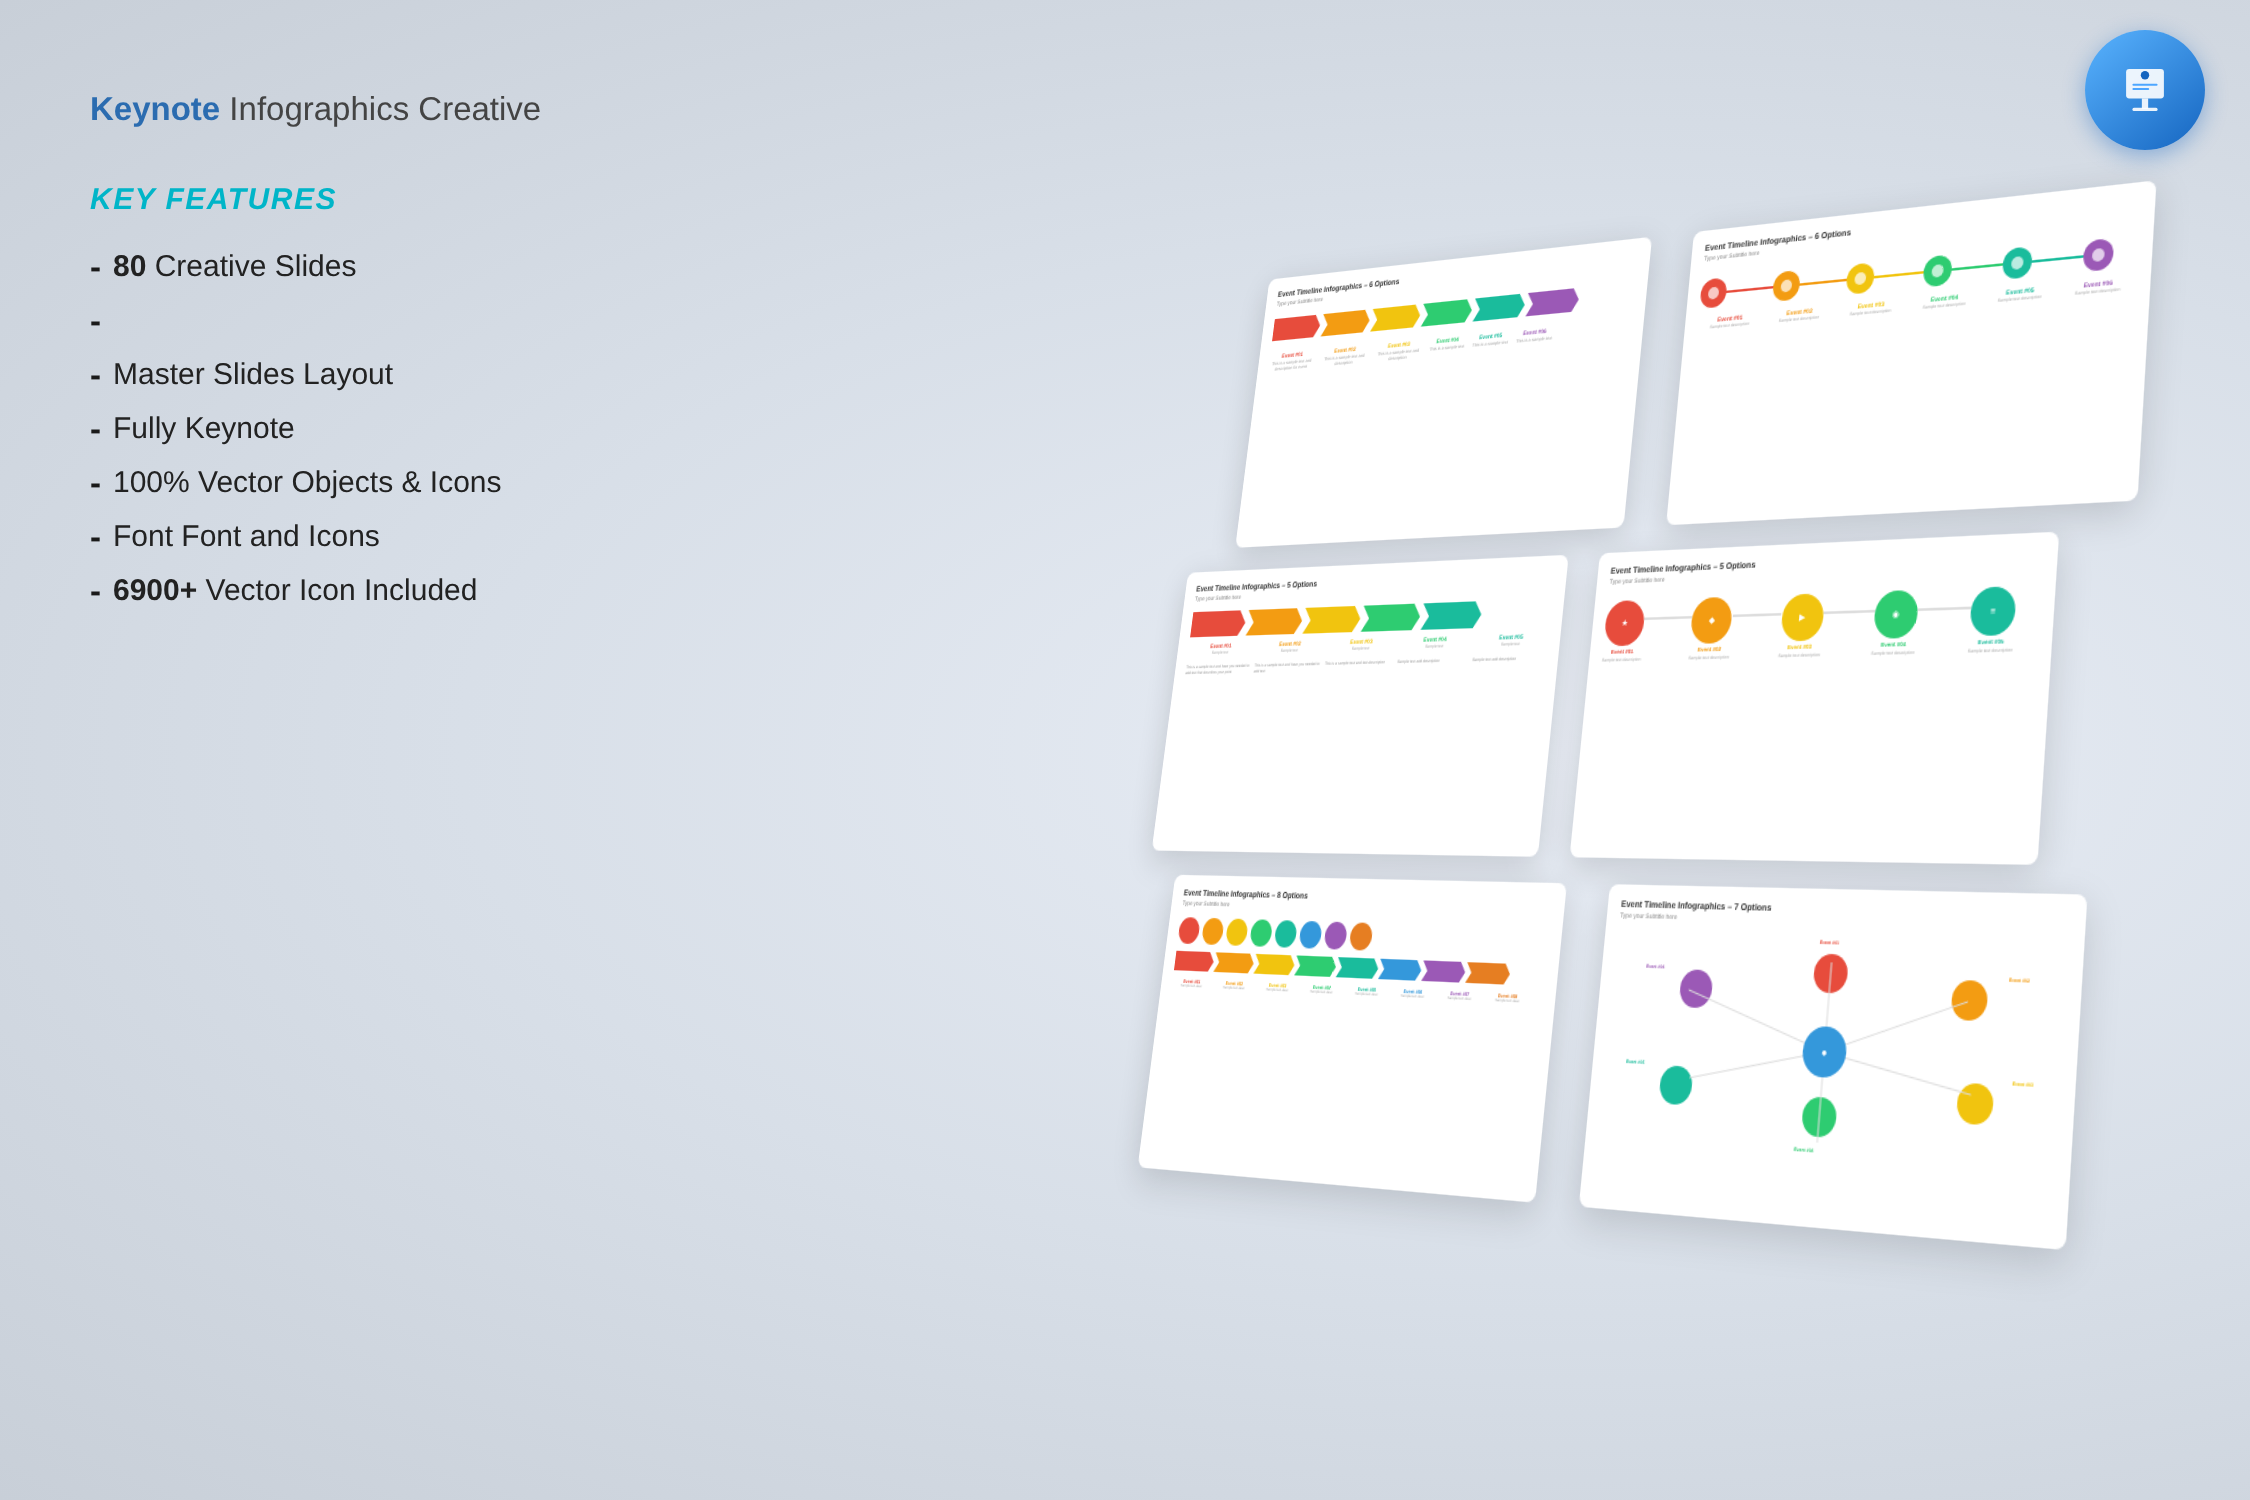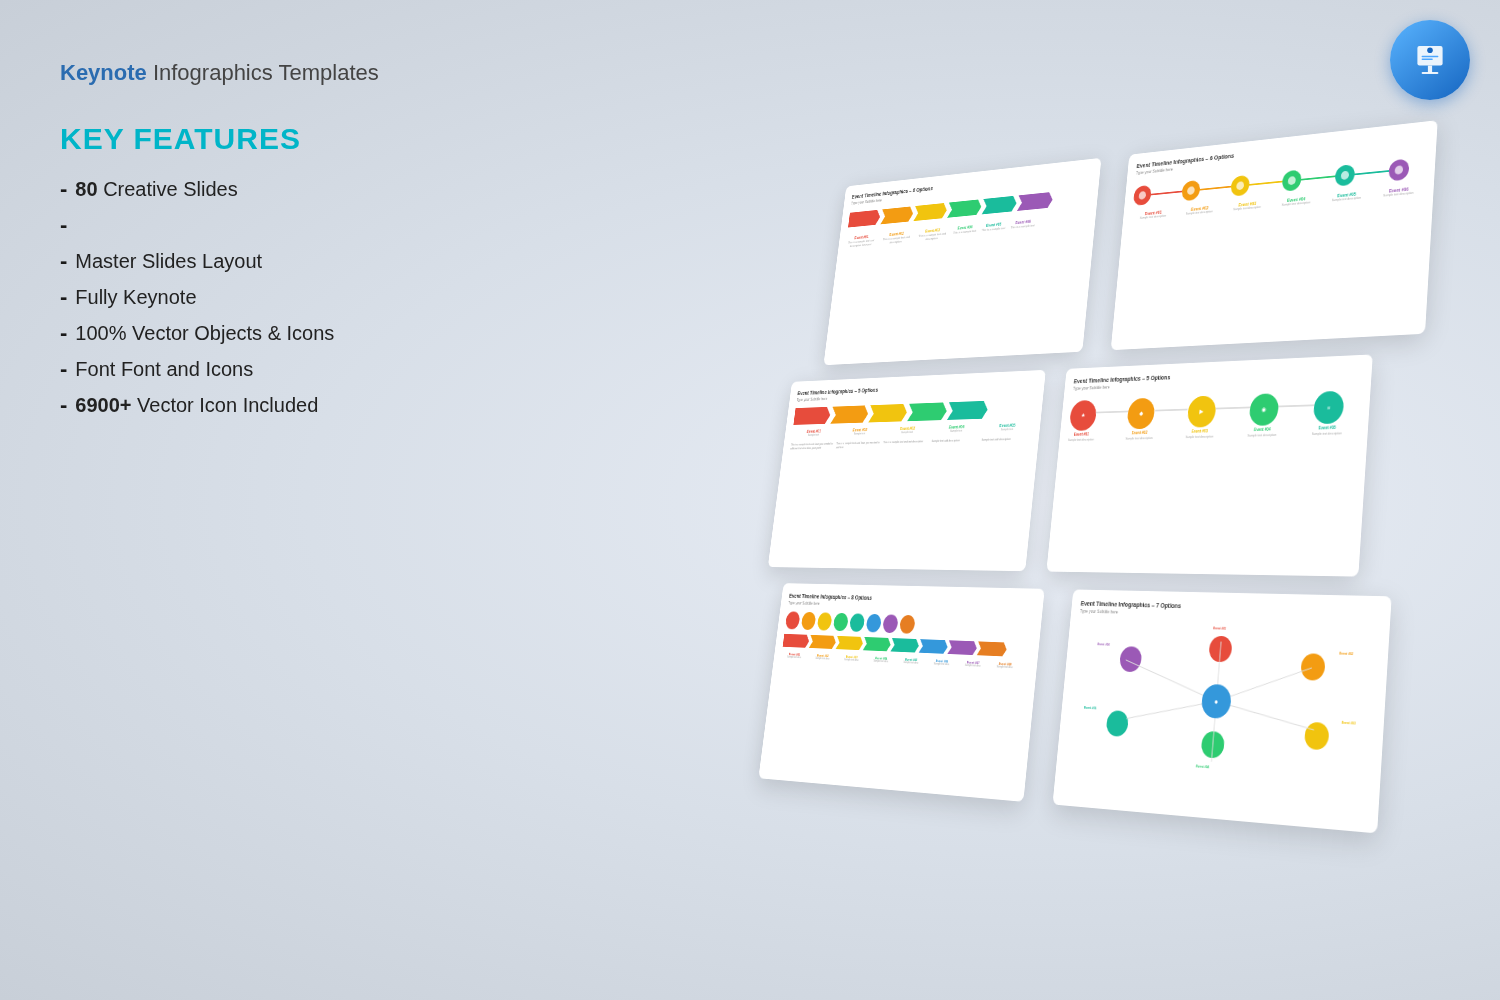--- a/index.html
+++ b/index.html
@@ -34,25 +34,26 @@
       color: #444;
       margin-bottom: 36px;
     }
 
     .subtitle .keynote {
       color: #2b6cb0;
       font-weight: 700;
     }
 
     .key-features-title {
-      font-size: 30px;
+      font-size: 20px;
       font-weight: 900;
       color: #00b5c8;
       margin-bottom: 20px;
       letter-spacing: 1px;
+      font-style: italic;
     }
 
     .feature-list {
       list-style: none;
     }
 
     .feature-list li {
       font-size: 20px;
       color: #222;
       margin-bottom: 10px;
@@ -182,21 +183,21 @@
       z-index: -1;
     }
   </style>
 </head>
 <body>
 
 <div class="bg-gradient"></div>
 
 <div class="left-panel">
   <p class="subtitle">
-    <span class="keynote">Keynote</span><span> Infographics Templates</span>
+    <span class="keynote">Keynote</span><span> Infographics Creative</span>
   </p>
 
   <h2 class="key-features-title">KEY FEATURES</h2>
 
   <ul class="feature-list">
     <li>
       <span class="dash">-</span>
       <span><strong>80</strong> Creative Slides</span>
     </li>
     <li>

